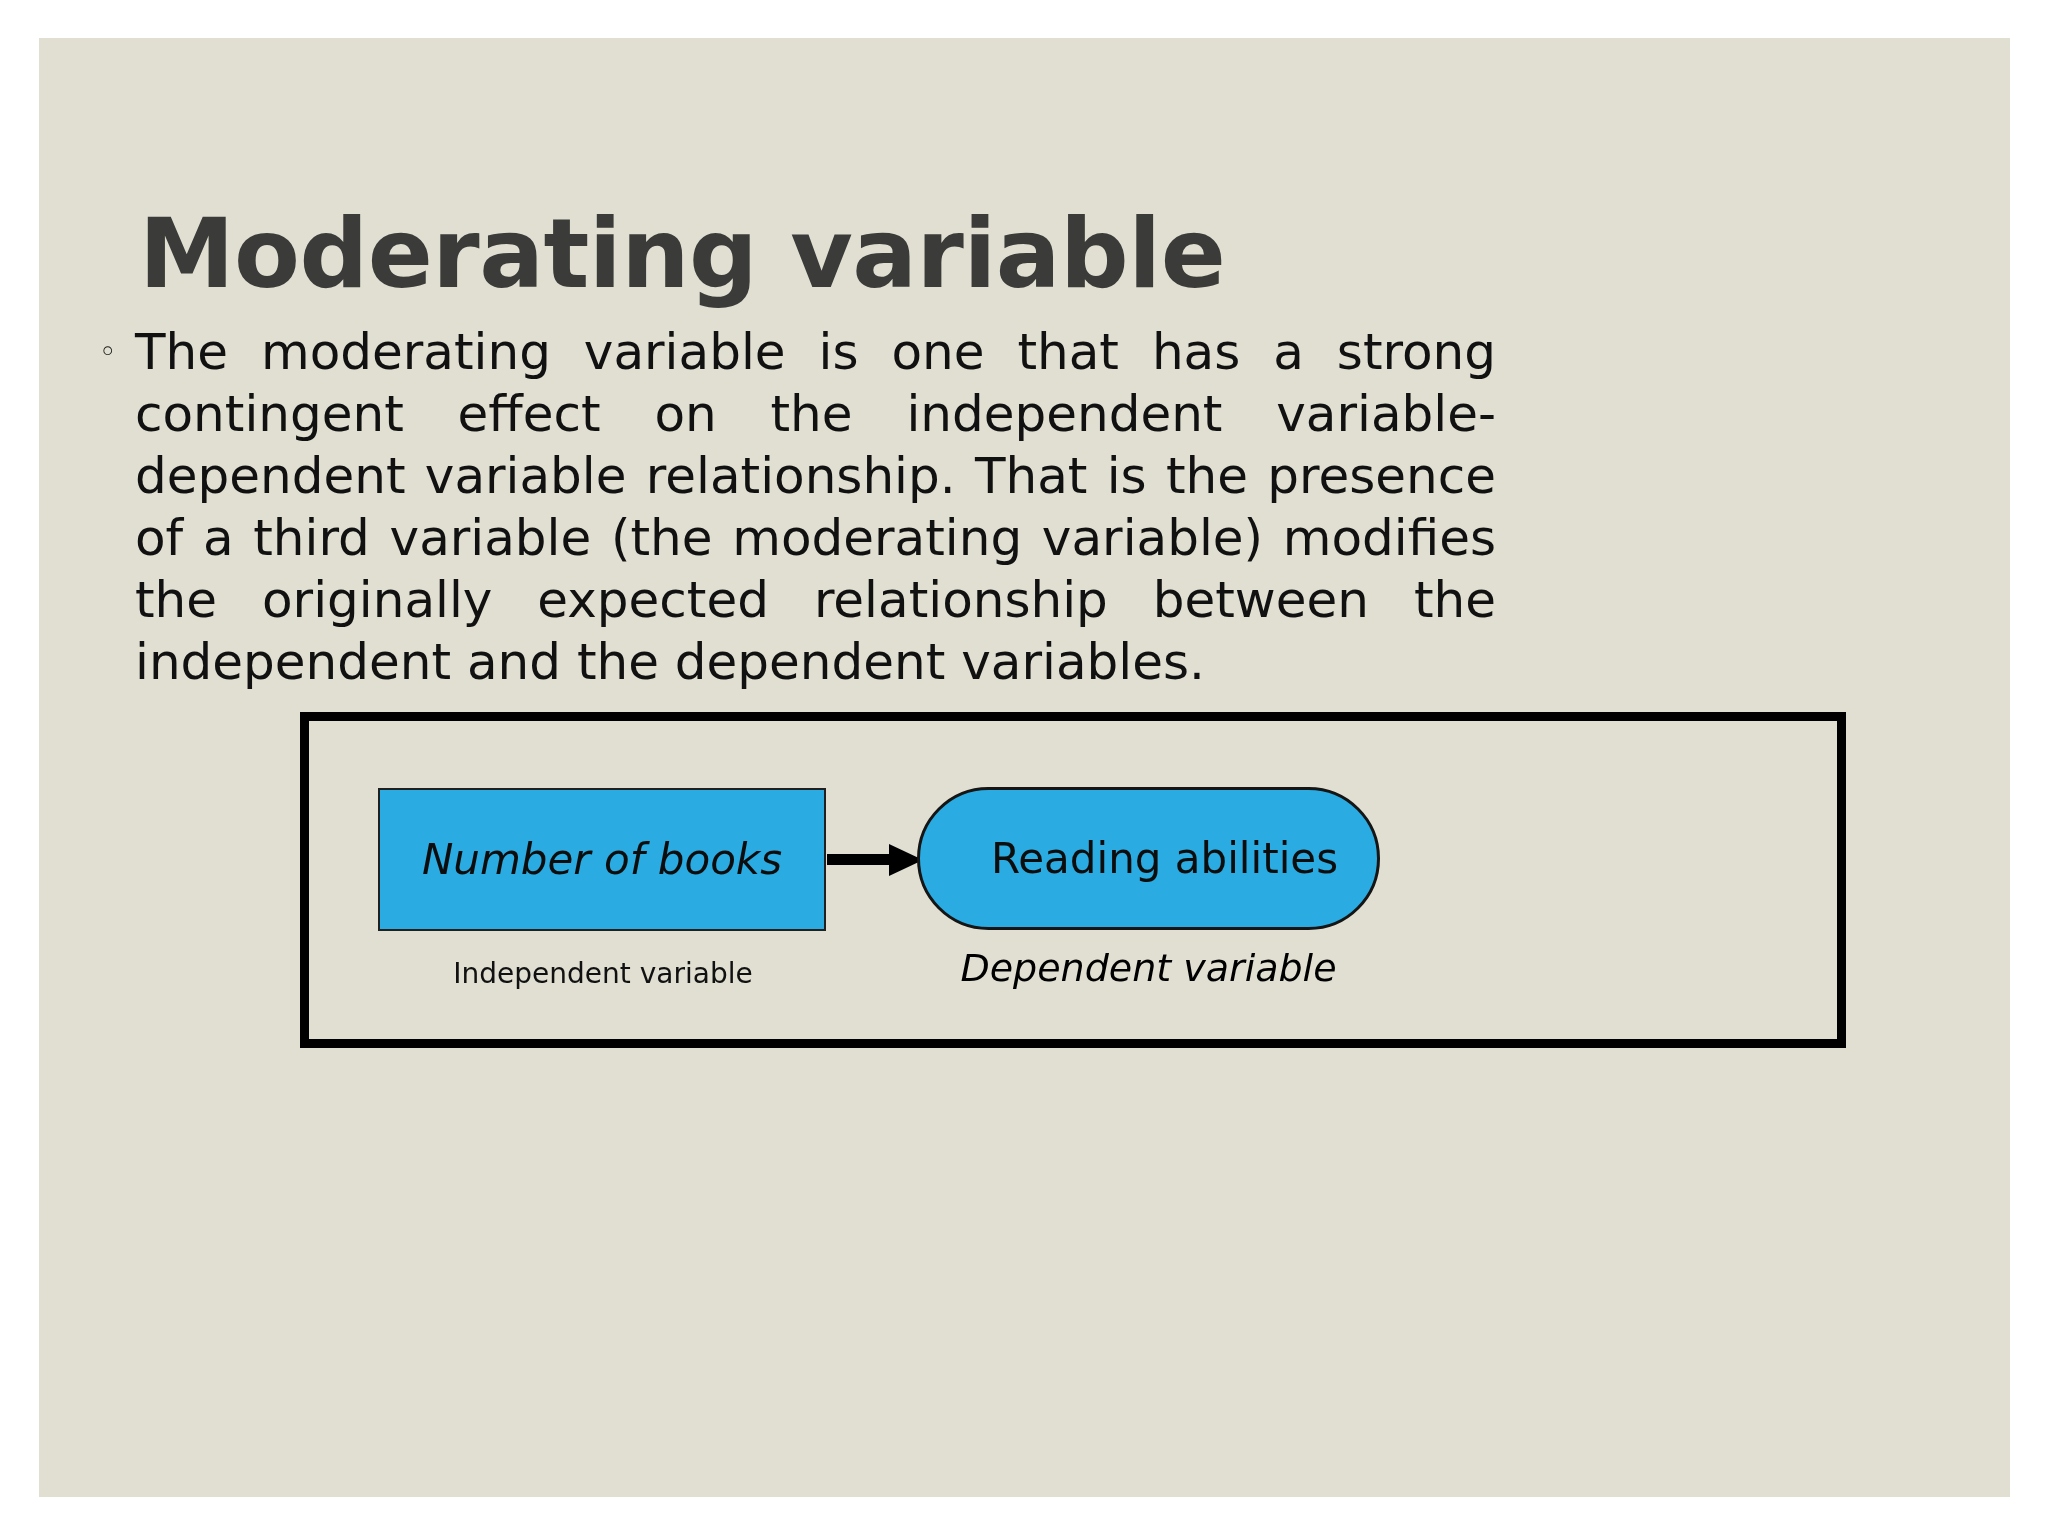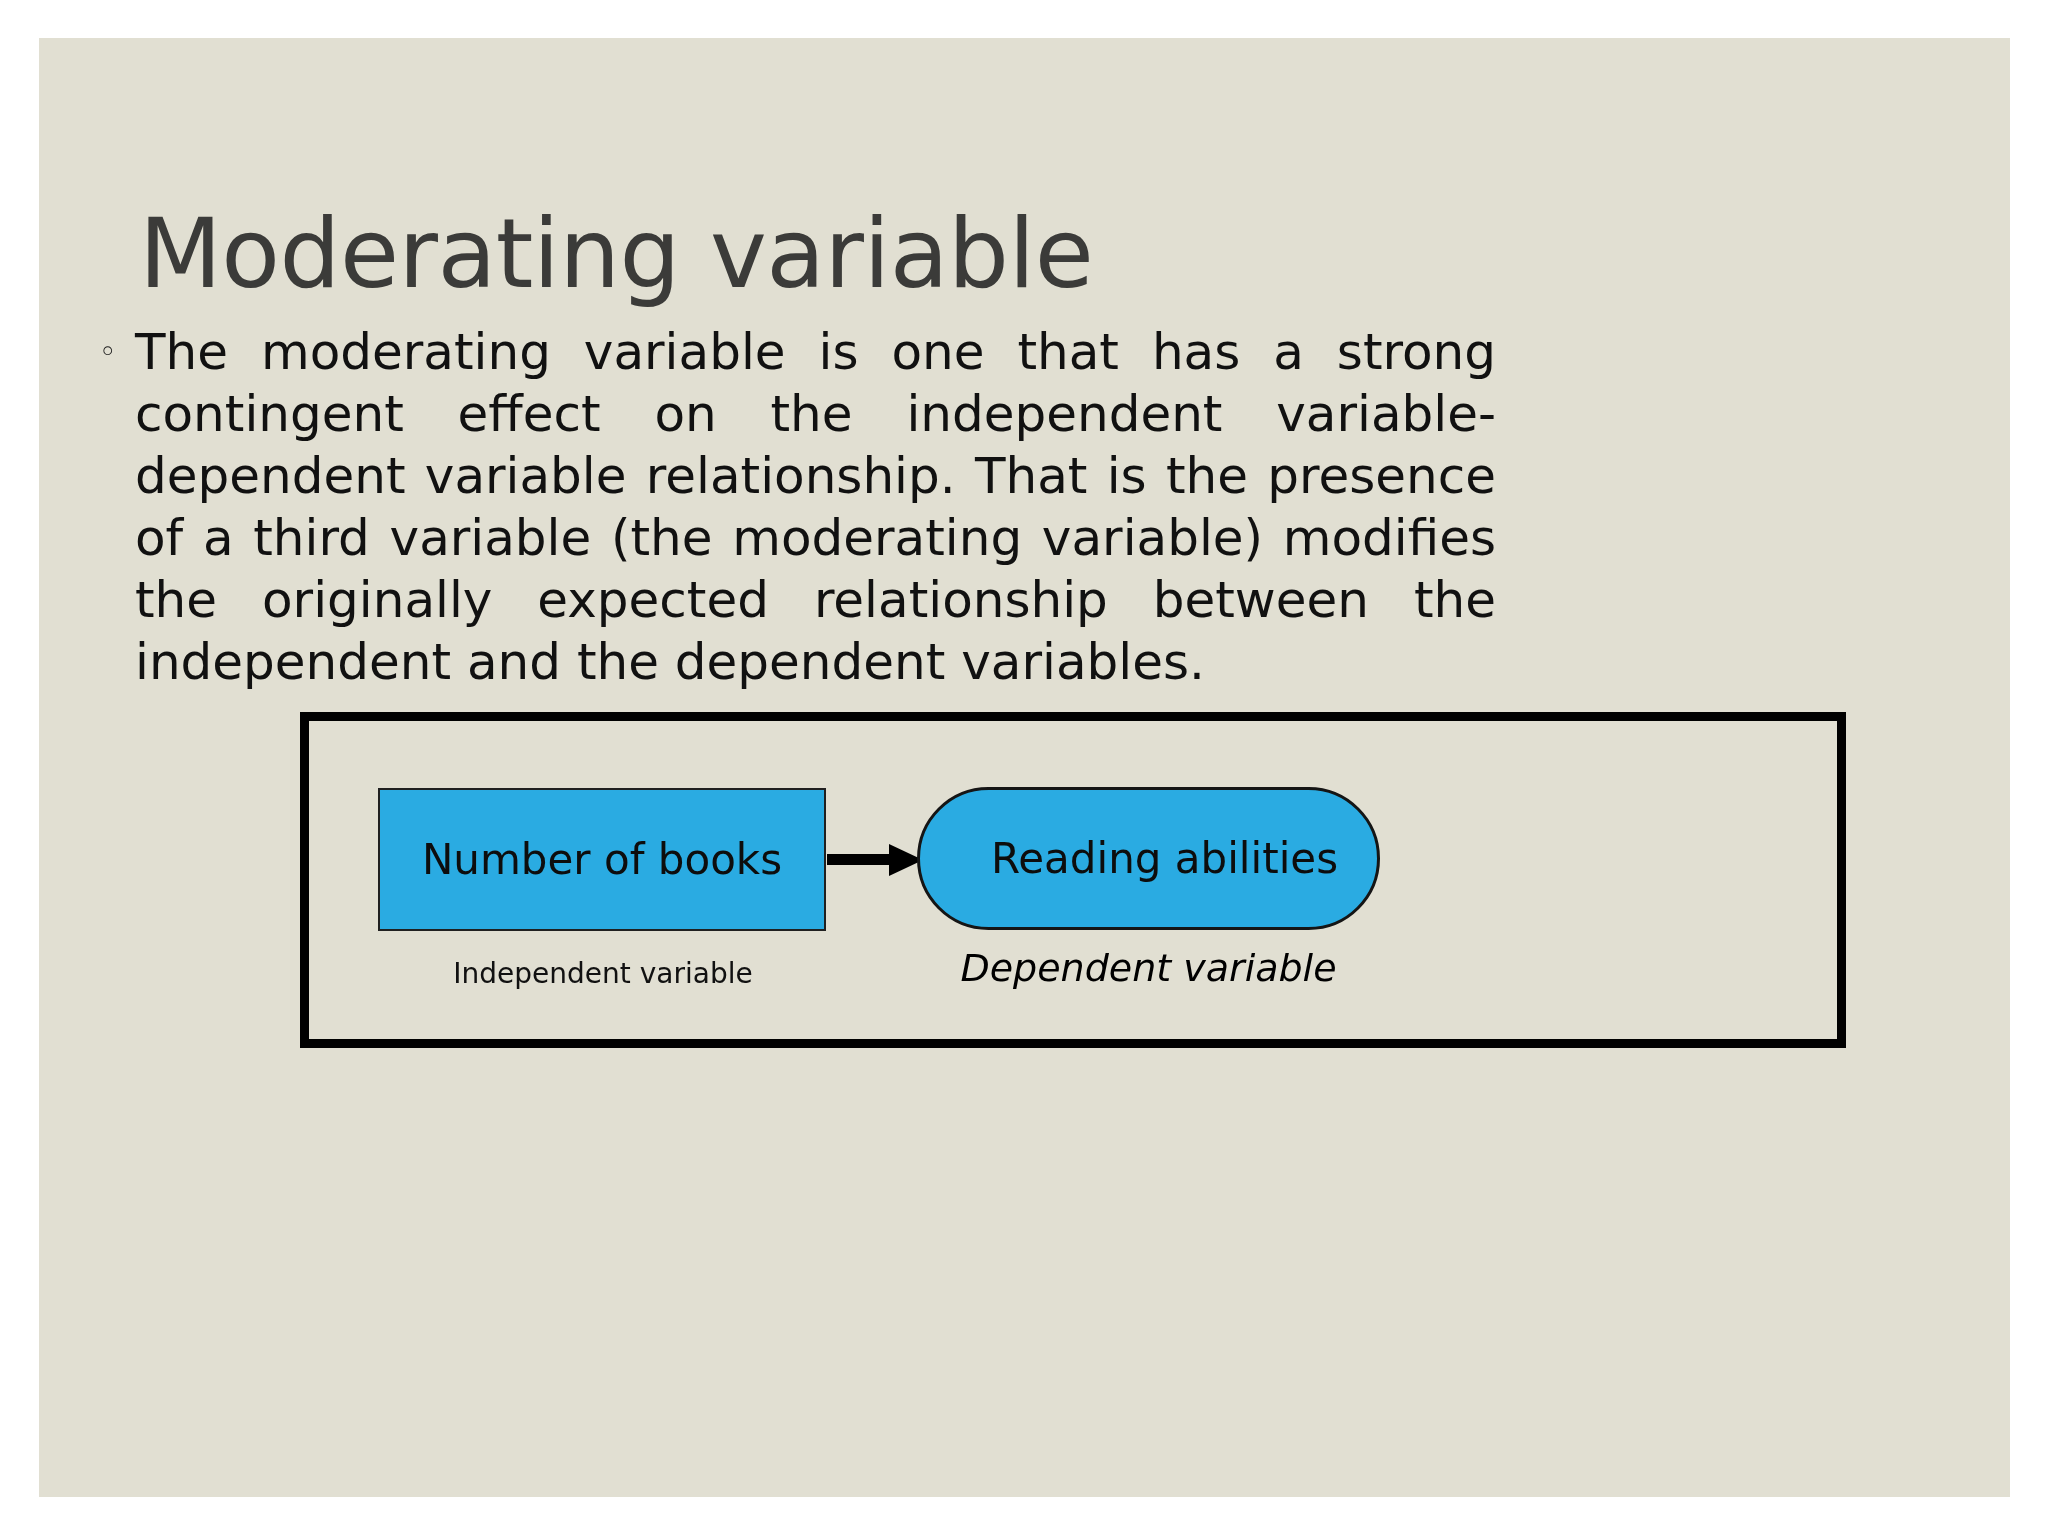--- a/index.html
+++ b/index.html
@@ -27,21 +27,21 @@
   }
 
   
   .slide-title {
     position: absolute;
     left: 100px;
     top: 168px;
     font-size: 96px;
     line-height: 1.0;
     color: #3b3b39;
-    font-weight: 400;
+    font-weight: 700;
     letter-spacing: -0.5px;
     white-space: nowrap;
   }
 
   
   .body-block {
     position: absolute;
     left: 52px;
     top: 283px;
     width: 1405px;
@@ -89,20 +89,21 @@
     left: 69px;
     top: 67px;
     width: 448px;
     height: 143px;
     background: #2aabe2;
     border: 2px solid #202020;
     box-sizing: border-box;
     display: flex;
     align-items: center;
     justify-content: center;
+    font-style: italic;
   }
   .iv-box-label {
     font-size: 42px;
     color: #0d0d0d;
     line-height: 1;
   }
 
   .dv-pill {
     position: absolute;
     left: 608px;

